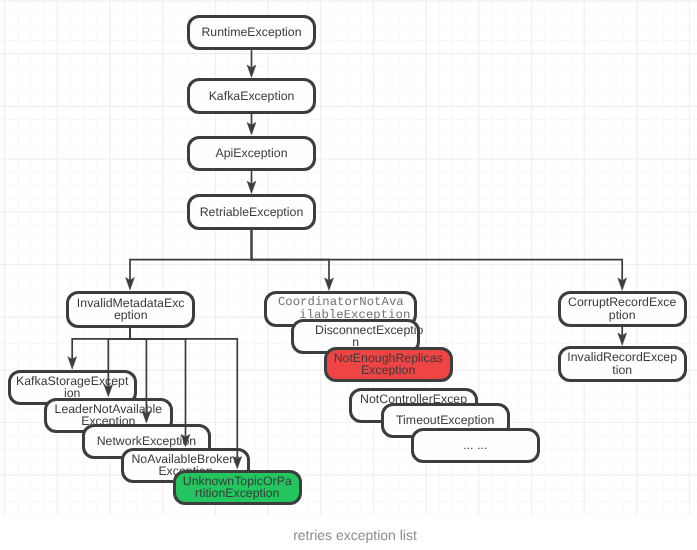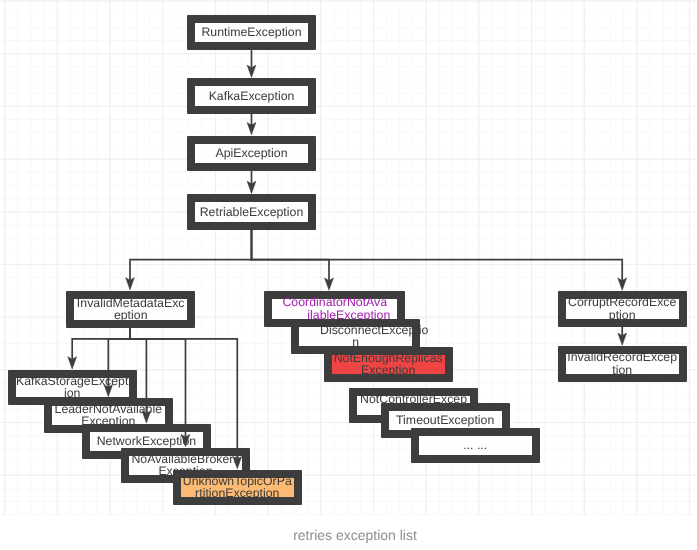--- a/index.html
+++ b/index.html
@@ -11,21 +11,21 @@
   #grid{position:absolute;left:0;top:0;width:697px;height:515px;
         background-image:
           linear-gradient(to right, #eeeeee 1px, transparent 1px),
           linear-gradient(to bottom, #eeeeee 1px, transparent 1px),
           linear-gradient(to right, #f8f8f8 1px, transparent 1px),
           linear-gradient(to bottom, #f8f8f8 1px, transparent 1px);
         background-size:52.7px 52.7px,52.7px 52.7px,13.175px 13.175px,13.175px 13.175px;
         background-position:4.2px 0.5px,4.2px 0.5px,4.2px 0.5px,4.2px 0.5px;}
   #nodes{position:absolute;left:0;top:0;width:697px;height:515px;}
   #diagram{position:absolute;left:0;top:0;width:697px;height:515px;}
-  .node{position:absolute;box-sizing:border-box;border:8px solid #14532d;border-radius:1px;
+  .node{position:absolute;box-sizing:border-box;border:3px solid #14532d;border-radius:12px;
         background:#fefefe;color:#3a3a3a;font-size:12.3px;line-height:12.2px;
         display:flex;align-items:center;justify-content:center;text-align:center;
         letter-spacing:0.02px;}
   .node .lbl{display:block;width:100%;position:relative;top:-0.2px;}
   .node, .caption{transform:translateZ(0);}
   .caption{position:absolute;left:0;top:528px;width:710px;text-align:center;
            font-size:14px;line-height:14px;color:#8e8e8e;}
 </style>
 </head>
 <body>
@@ -52,21 +52,21 @@
         <span class="lbl">
           <span style="display: block;">RetriableException</span>
         </span>
       </div>
       <div class="node" style="left: 66px; top: 290.8px; width: 129.4px; height: 37px; border-color: rgb(61, 61, 61); background: rgb(254, 254, 254); color: rgb(58, 58, 58);">
         <span class="lbl">
           <span style="display: block;">InvalidMetadataExc</span>
           <span style="display: block;">eption</span>
         </span>
       </div>
-      <div class="node" style="left: 264.3px; top: 291.2px; width: 141px; height: 35.35px; border-color: rgb(61, 61, 61); background: rgb(254, 254, 254); color: #a21caf;">
+      <div class="node" style="left: 264.3px; top: 291.2px; width: 153px; height: 35.35px; border-color: rgb(61, 61, 61); background: rgb(254, 254, 254); color: #737373; font-family: Liberation Mono, monospace;">
         <span class="lbl">
           <span style="display: block;">CoordinatorNotAva</span>
           <span style="display: block; padding-left: 28px;">ilableException</span>
         </span>
       </div>
       <div class="node" style="left: 557.5px; top: 291.2px; width: 129.4px; height: 35.35px; border-color: rgb(61, 61, 61); background: rgb(254, 254, 254); color: rgb(58, 58, 58); align-items: center;">
         <span class="lbl">
           <span style="display: block;">CorruptRecordExce</span>
           <span style="display: block;">ption</span>
         </span>
@@ -93,21 +93,21 @@
         <span class="lbl">
           <span style="display: block;">NetworkException</span>
         </span>
       </div>
       <div class="node" style="left: 120.8px; top: 447.5px; width: 129.4px; height: 35.35px; border-color: rgb(61, 61, 61); background: rgb(254, 254, 254); color: rgb(58, 58, 58);">
         <span class="lbl">
           <span style="display: block;">NoAvailableBrokers</span>
           <span style="display: block;">Exception</span>
         </span>
       </div>
-      <div class="node" style="left: 172.6px; top: 469.7px; width: 129.4px; height: 35.35px; border-color: rgb(61, 61, 61); background: #fdba74; color: rgb(58, 58, 58);">
+      <div class="node" style="left: 172.6px; top: 469.7px; width: 129.4px; height: 35.35px; border-color: rgb(61, 61, 61); background: #22c55e; color: rgb(58, 58, 58);">
         <span class="lbl">
           <span style="display: block;">UnknownTopicOrPa</span>
           <span style="display: block;">rtitionException</span>
         </span>
       </div>
       <div class="node" style="left: 291px; top: 318.6px; width: 129.4px; height: 35.35px; border-color: rgb(61, 61, 61); background: rgb(254, 254, 254); color: rgb(58, 58, 58);">
         <span class="lbl">
           <span style="display: block; padding-left: 21px;">DisconnectExceptio</span>
           <span style="display: block;">n</span>
         </span>

